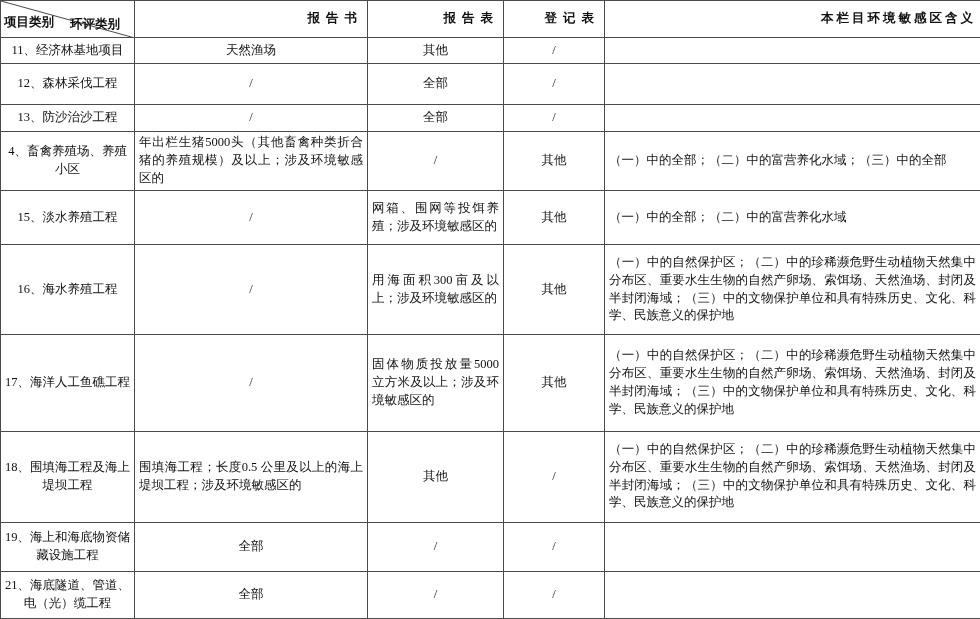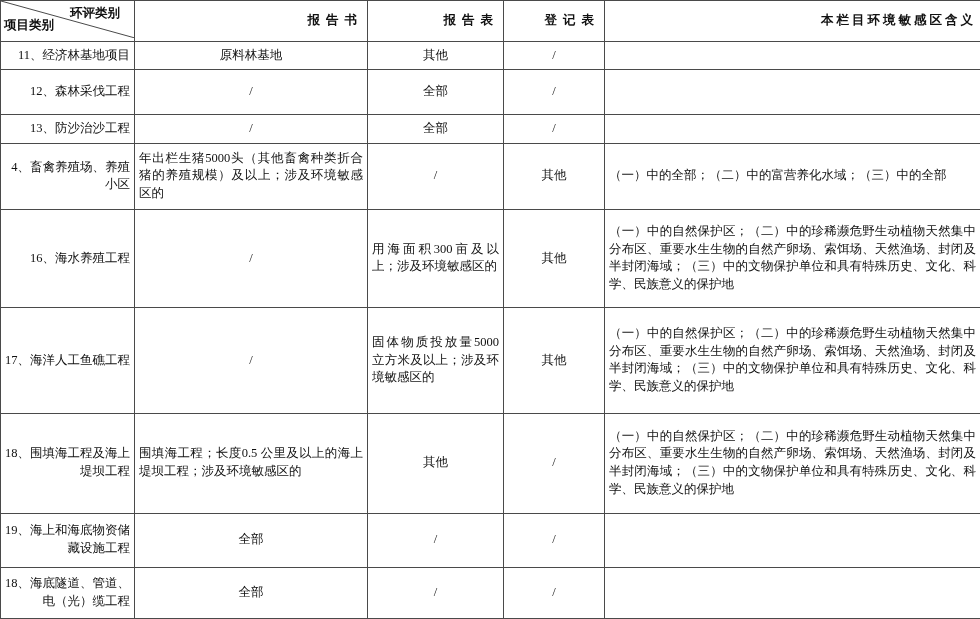--- a/index.html
+++ b/index.html
@@ -42,25 +42,25 @@
   }
   
   td.corner {
     position: relative;
     padding: 0;
     font-weight: bold;
     font-size: 12.5px;
   }
   .corner-wrap { position: absolute; inset: 0; }
   .corner-wrap svg { position: absolute; left: 0; top: 0; }
-  .corner-top   { position: absolute; top: 4px;  right: 14px; letter-spacing: 0; }
+  .corner-top   { position: absolute; top: 15px;  right: 14px; letter-spacing: 0; }
   .corner-bottom{ position: absolute; bottom: 6px; left: 3px; letter-spacing: 0; }
   
   td.cat {
-    text-align: right;
+    text-align: center;
     font-size: 13px;
     padding: 1px 3px;
   }
   td.mid {
     text-align: center;
   }
   td.txt {
     text-align: justify;
     text-align-last: left;
     padding: 1px 6px;
@@ -95,21 +95,21 @@
       </span>
     </td>
     <td class="head">报告书</td>
     <td class="head">报告表</td>
     <td class="head">登记表</td>
     <td class="head head-wide">本栏目环境敏感区含义</td>
   </tr>
 
   <tr style="height:25px">
     <td class="cat">11、经济林基地项目</td>
-    <td class="mid">原料林基地</td>
+    <td class="mid">天然渔场</td>
     <td class="mid">其他</td>
     <td class="mid">/</td>
     <td class="meaning"></td>
   </tr>
 
   <tr style="height:41px">
     <td class="cat">12、森林采伐工程</td>
     <td class="mid">/</td>
     <td class="mid">全部</td>
     <td class="mid">/</td>
@@ -125,20 +125,27 @@
   </tr>
 
   <tr style="height:59px">
     <td class="cat">4、畜禽养殖场、养殖小区</td>
     <td class="txt">年出栏生猪5000头（其他畜禽种类折合猪的养殖规模）及以上；涉及环境敏感区的</td>
     <td class="mid">/</td>
     <td class="mid">其他</td>
     <td class="meaning">（一）中的全部；（二）中的富营养化水域；（三）中的全部</td>
   </tr>
 
+  <tr style="height:53px">
+    <td class="cat">15、淡水养殖工程</td>
+    <td class="mid">/</td>
+    <td class="txt">网箱、围网等投饵养殖；涉及环境敏感区的</td>
+    <td class="mid">其他</td>
+    <td class="meaning">（一）中的全部；（二）中的富营养化水域</td>
+  </tr>
 
   <tr style="height:89px">
     <td class="cat">16、海水养殖工程</td>
     <td class="mid">/</td>
     <td class="txt">用海面积300亩及以上；涉及环境敏感区的</td>
     <td class="mid">其他</td>
     <td class="meaning">（一）中的自然保护区；（二）中的珍稀濒危野生动植物天然集中分布区、重要水生生物的自然产卵场、索饵场、天然渔场、封闭及半封闭海域；（三）中的文物保护单位和具有特殊历史、文化、科学、民族意义的保护地</td>
   </tr>
 
   <tr style="height:95px">
@@ -160,20 +167,20 @@
   <tr style="height:49px">
     <td class="cat">19、海上和海底物资储藏设施工程</td>
     <td class="mid">全部</td>
     <td class="mid">/</td>
     <td class="mid">/</td>
     <td class="meaning"></td>
   </tr>
 
 
   <tr style="height:46px">
-    <td class="cat">18、海底隧道、管道、电（光）缆工程</td>
+    <td class="cat">21、海底隧道、管道、电（光）缆工程</td>
     <td class="mid">全部</td>
     <td class="mid">/</td>
     <td class="mid">/</td>
     <td class="meaning"></td>
   </tr>
 </tbody>
   </table>
 
 </body></html>

